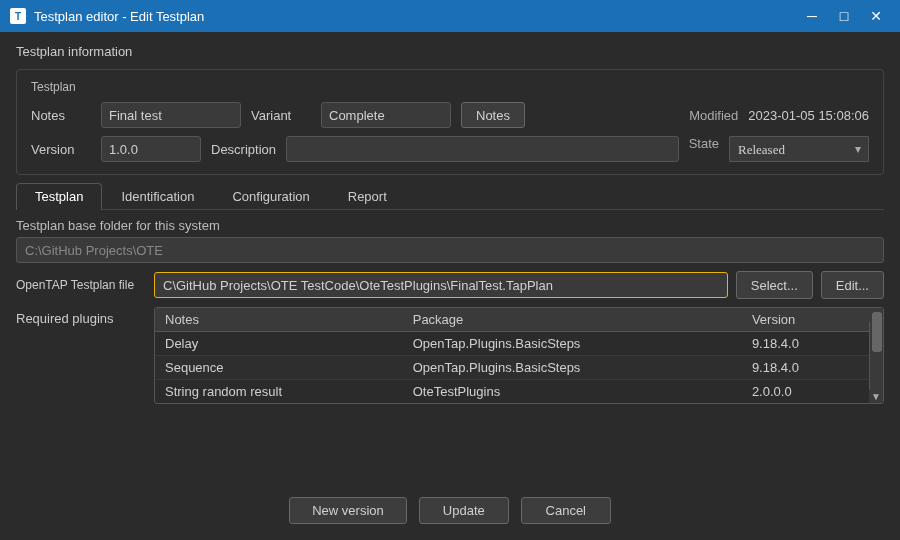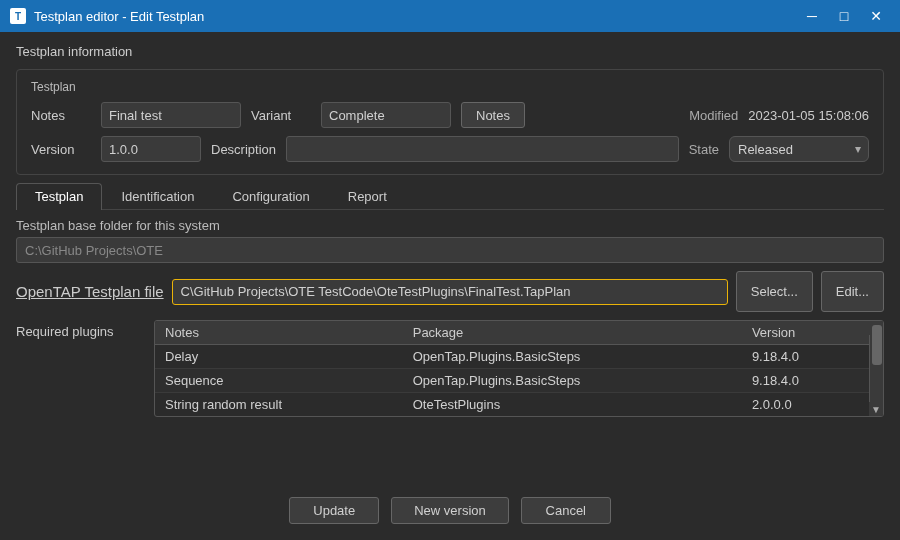--- a/index.html
+++ b/index.html
@@ -113,38 +113,38 @@
       color: #d0d0d0;
       padding: 3px 14px;
       border-radius: 3px;
       cursor: pointer;
       height: 26px;
       font-size: 13px;
     }
     
     .state-row {
       display: flex;
-      align-items: center;
       gap: 10px;
       justify-content: flex-end;
     }
     .state-label { color: #aaa; font-size: 13px; }
     .state-select {
       background: #3a3a3a;
       border: 1px solid #555;
-      border-radius: 6px;
+      border-radius: 1px;
       color: #d0d0d0;
       padding: 3px 28px 3px 8px;
       font-size: 13px;
       height: 26px;
       appearance: none;
       -webkit-appearance: none;
       cursor: pointer;
       min-width: 140px;
       position: relative;
+      font-family: Liberation Serif, serif;
     }
     .select-wrapper {
       position: relative;
       display: inline-block;
     }
     .select-wrapper::after {
       content: '▾';
       position: absolute;
       right: 8px;
       top: 50%;
@@ -201,39 +201,39 @@
       font-size: 13px;
       height: 26px;
       width: 100%;
     }
     
     .opentap-row {
       display: flex;
       align-items: center;
       gap: 8px;
     }
-    .opentap-label { min-width: 130px; font-size: 15px; color: #ccc; text-decoration: underline; }
+    .opentap-label { min-width: 130px; font-size: 12px; color: #ccc; }
     .opentap-input {
       flex: 1;
       background: #3a3a3a;
       border: 1px solid #eab308;
       border-radius: 3px;
       color: #d0d0d0;
       padding: 3px 8px;
       font-size: 13px;
       height: 26px;
     }
     .action-btn {
       background: #3d3d3d;
       border: 1px solid #666;
       color: #d0d0d0;
       padding: 3px 14px;
       border-radius: 3px;
       cursor: pointer;
-      height: 41px;
+      height: 28px;
       font-size: 13px;
     }
     
     .plugins-row {
       display: flex;
       align-items: flex-start;
       gap: 8px;
       flex: 1;
       overflow: hidden;
     }
@@ -439,18 +439,18 @@
         <div class="scrollbar">
           <div class="scrollbar-arrow top">▲</div>
           <div class="scrollbar-thumb"></div>
           <div class="scrollbar-arrow bottom">▼</div>
         </div>
       </div>
     </div>
   </div>
 
   <div class="bottom-bar">
+    <button class="bottom-btn">New version</button>
     <button class="bottom-btn">Update</button>
-    <button class="bottom-btn">New version</button>
     <button class="bottom-btn">Cancel</button>
   </div>
 
 </div>
 
 </body></html>

